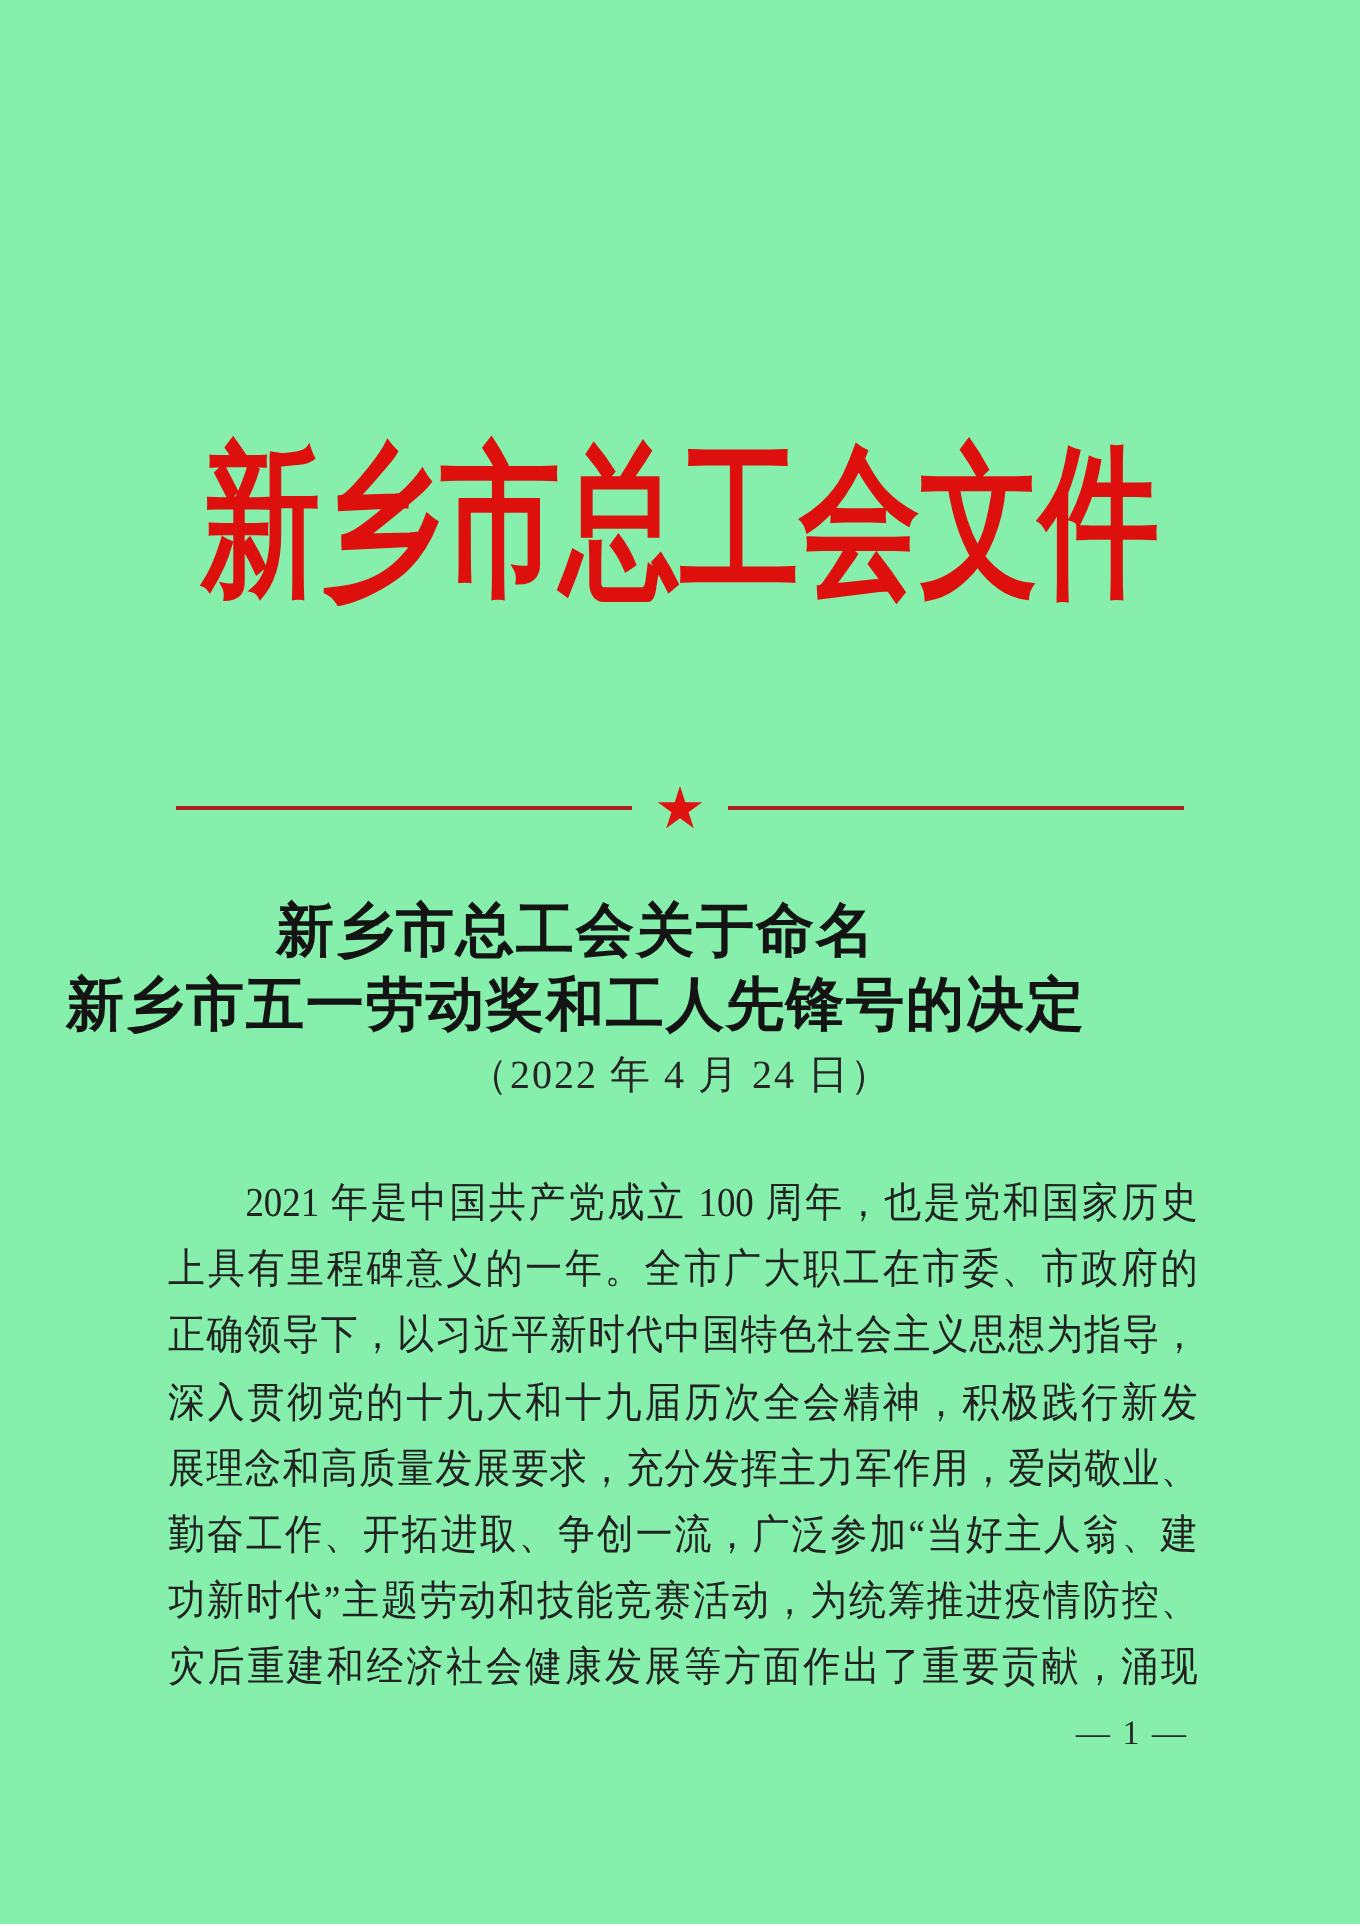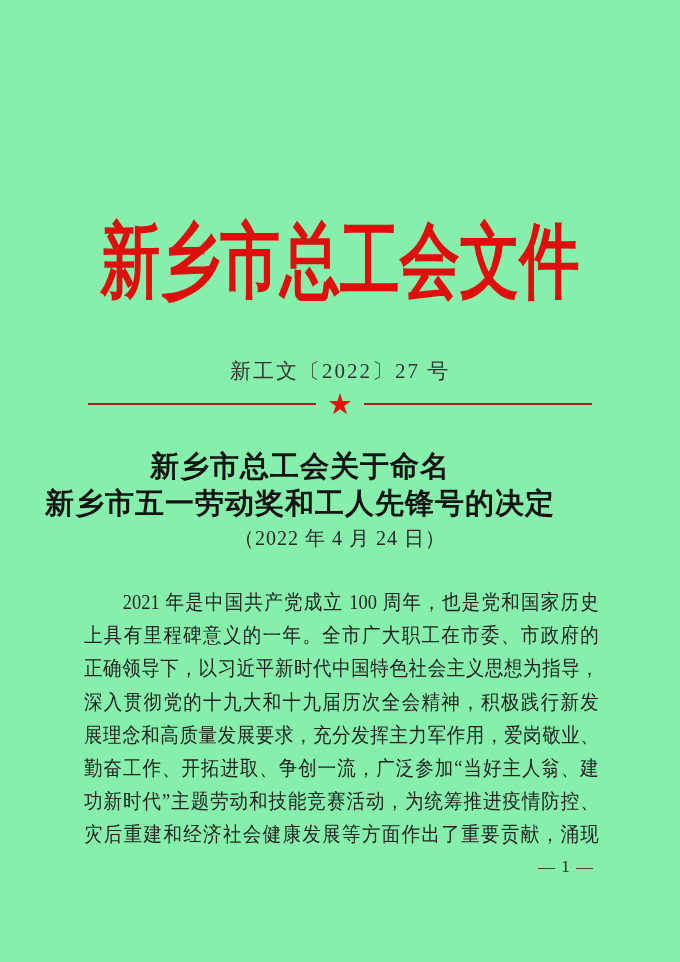--- a/index.html
+++ b/index.html
@@ -63,21 +63,21 @@
     line-height: 29px;
     color: #e01310;
     margin: 0 11px;
     padding-top: 2px;
   }
 
   
   .doc-title {
     position: absolute;
     top: 448px;
-    left: 16px;
+    left: 4px;
     width: 568px;
     text-align: center;
     font-weight: bold;
     font-size: 29px;
     line-height: 37px;
     color: #141414;
     letter-spacing: 1px;
   }
 
   .doc-date {
@@ -124,21 +124,20 @@
     letter-spacing: 1px;
   }
 </style>
 </head>
 <body>
 
 <div class="page">
 
   <div class="agency-title">新乡市总工会文件</div>
 
-  <div class="doc-number">新工文〔2022〕27 号</div>
 
   <div class="red-rule">
     <span class="seg"></span>
     <span class="star">★</span>
     <span class="seg"></span>
   </div>
 
   <div class="doc-title">
     <div>新乡市总工会关于命名</div>
     <div>新乡市五一劳动奖和工人先锋号的决定</div>

